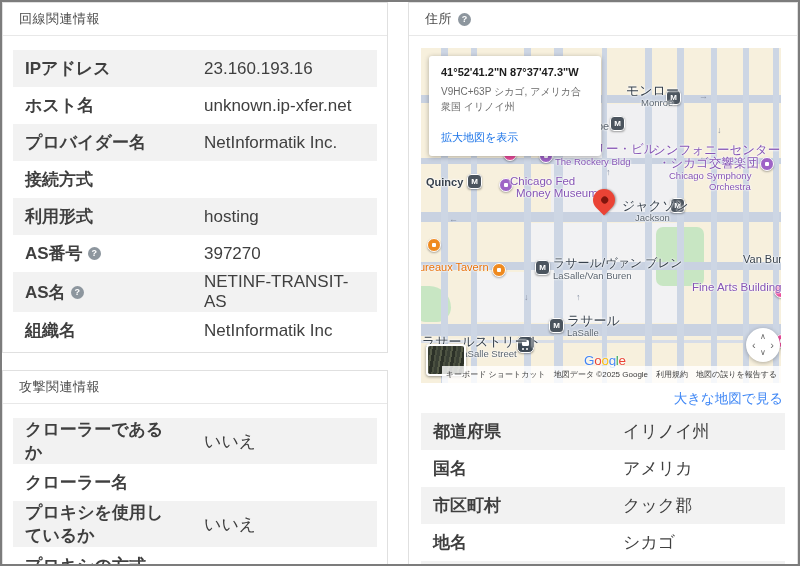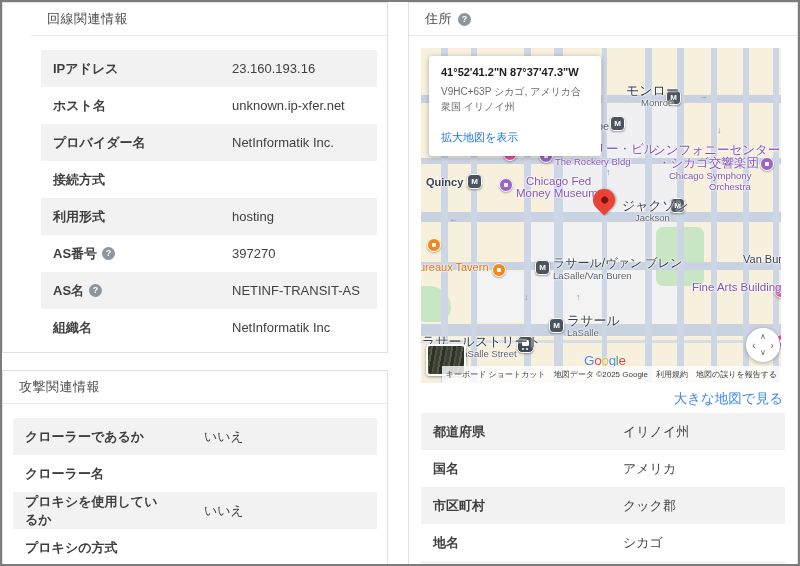--- a/index.html
+++ b/index.html
@@ -9,23 +9,23 @@
     width:800px; height:566px; border:2px solid #7c7c7c; background:#fff;
     display:flex; gap:20px; overflow:hidden; position:relative;
   }
   .col { display:flex; flex-direction:column; }
   .col-left { width:386px; flex-shrink:0; }
   .col-right { flex:1; }
   .card { background:#fff; border:1px solid #e0e0e0; }
   .card-header { padding:8px 16px; border-bottom:1px solid #e8e8e8; height:33px; display:flex; align-items:center; gap:6px; }
   .card-header h2 { font-size:13px; font-weight:400; color:#4a4a4a; letter-spacing:.5px; }
   .card-body { padding:14px 10px 8px; }
-  .card1 { height:351px;padding-left:28px; }
+  .card1 { height:351px; }
   .card2 { margin-top:17px; flex:1; }
-  .row { display:flex; align-items:center; min-height:37px; padding:0 12px; font-size:13px; color:#3f3f3f; }
+  .row { display:flex; align-items:center; min-height:37px; padding:0 12px; font-size:17px; color:#3f3f3f; }
   .rows > .row:nth-child(odd) { background:#f2f2f2; }
   .row .lbl { width:139px; flex-shrink:0; font-weight:bold; display:flex; align-items:center; gap:5px; }
   .col-right .row .lbl { width:150px; }
   .row .val { font-weight:400;margin-left:40px; }
   .help-icon { width:13px; height:13px; border-radius:50%; background:#8d969e; color:#fff;
     display:inline-flex; align-items:center; justify-content:center; flex-shrink:0; }
   .help-icon::after { content:"?"; font-size:9px; font-weight:bold; line-height:1; }
 
   
   .card-addr { display:flex; flex-direction:column; }
@@ -256,21 +256,21 @@
           <div class="mlabel jp" style="left:205px;top:36px;">モンロー</div>
           <div class="mlabel en" style="left:220px;top:50px;">Monroe</div>
           <div class="mlabel en" style="left:160px;top:72px;font-size:11px;">onroe</div>
           <div class="mlabel poi-label" style="left:134px;top:95px;font-size:12.5px;">ルーカリー・ビル</div>
           <div class="mlabel en" style="left:134px;top:109px;color:#8655b5;">The Rockery Bldg</div>
           <div class="mlabel poi-label" style="left:232px;top:96px;font-size:12.5px;">シンフォニーセンター</div>
           <div class="mlabel poi-label" style="left:237px;top:109px;font-size:12.5px;">・シカゴ交響楽団</div>
           <div class="mlabel en" style="left:248px;top:123px;color:#8655b5;">Chicago Symphony</div>
           <div class="mlabel en" style="left:288px;top:134px;color:#8655b5;">Orchestra</div>
           <div class="mlabel street" style="left:5px;top:128px;font-weight:bold;">Quincy</div>
-          <div class="mlabel poi-label" style="left:105px;top:127px;">Chicago Fed</div>
+          <div class="mlabel poi-label" style="left:89px;top:127px;">Chicago Fed</div>
           <div class="mlabel poi-label" style="left:95px;top:139px;">Money Museum</div>
           <div class="mlabel jp" style="left:201px;top:151px;">ジャクソン</div>
           <div class="mlabel en" style="left:214px;top:165px;">Jackson</div>
           <div class="mlabel poi-label-orange" style="left:-2px;top:213px;">ureaux Tavern</div>
           <div class="mlabel jp-sm" style="left:132px;top:209px;">ラサール/ヴァン ブレン</div>
           <div class="mlabel en" style="left:132px;top:223px;">LaSalle/Van Buren</div>
           <div class="mlabel street" style="left:322px;top:205px;">Van Bur</div>
           <div class="mlabel poi-label" style="left:271px;top:233px;">Fine Arts Building</div>
           <div class="mlabel jp" style="left:146px;top:266px;">ラサール</div>
           <div class="mlabel en" style="left:146px;top:280px;">LaSalle</div>

